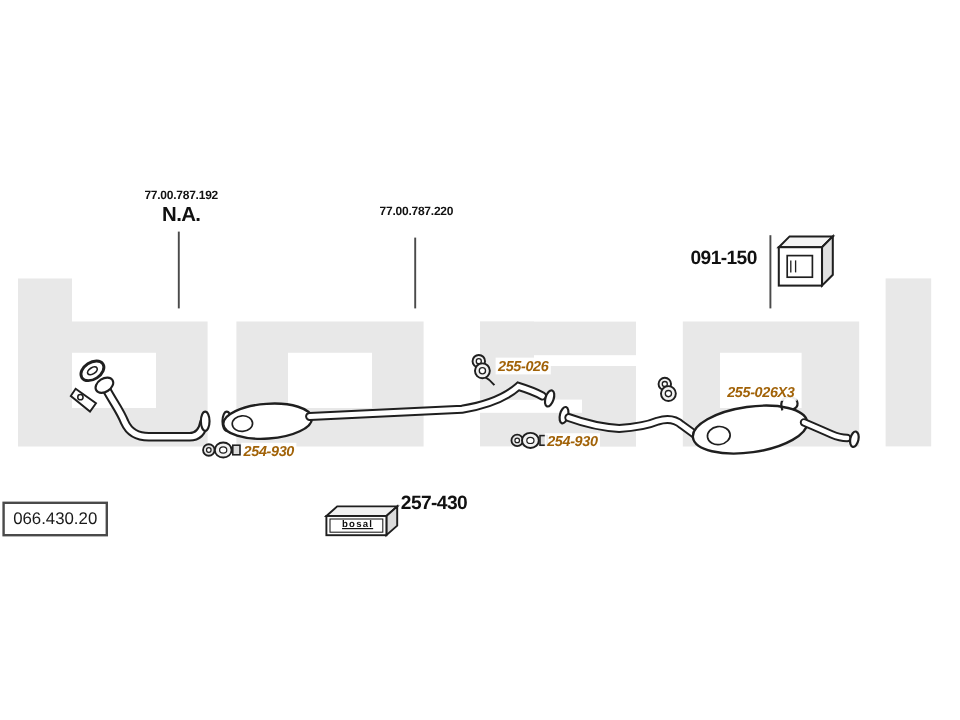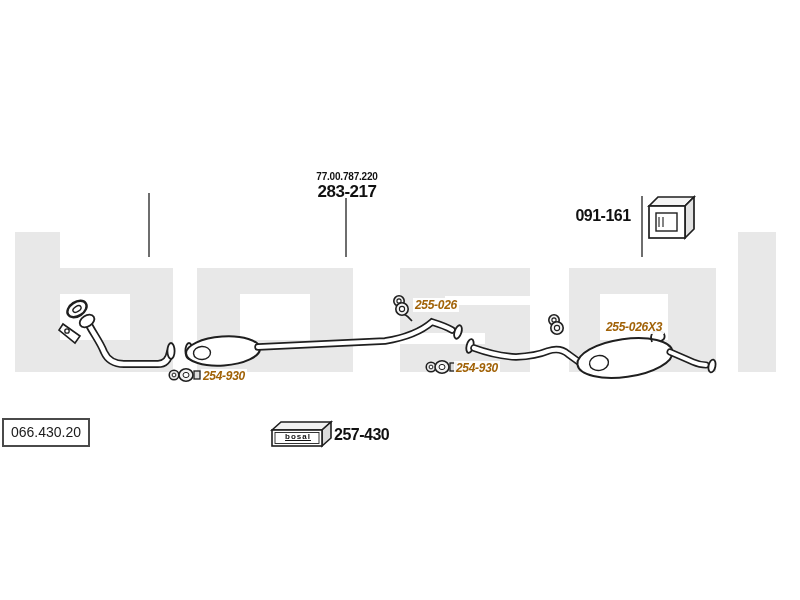--- a/index.html
+++ b/index.html
@@ -128,33 +128,36 @@
     </g>
 
     <g stroke="#1f1f1f" stroke-width="1.6">
       <path d="M272,430 L281,422 L331,422 L322,430 Z" fill="#f2f2f2"></path>
       <path d="M322,430 L331,422 L331,438 L322,446 Z" fill="#dcdcdc"></path>
       <rect x="272" y="430" width="50" height="16" fill="#fff"></rect>
       <rect x="275" y="432.5" width="44" height="11" fill="#fff" stroke-width="0.9"></rect>
     </g>
   </svg>
 
+  <div class="callout" style="left:91px;top:158px;width:120px;">
+    <div class="ref">77.00.787.192</div>
+    <div class="part">N.A.</div>
+  </div>
 
   <div class="callout" style="left:287px;top:171px;width:120px;">
     <div class="ref">77.00.787.220</div>
-    <div class="part">283-217</div>
   </div>
 
 
-  <div class="abs bracket-part" style="left:566px;top:207px;width:74px;text-align:center;">091-161</div>
+  <div class="abs bracket-part" style="left:566px;top:207px;width:74px;text-align:center;">091-150</div>
 
   <div class="abs inline-label" style="left:413px;top:298px;">255-026</div>
   <div class="abs inline-label" style="left:604px;top:320px;">255-026X3</div>
   <div class="abs inline-label" style="left:201px;top:369px;">254-930</div>
   <div class="abs inline-label" style="left:454px;top:361px;">254-930</div>
 
   <div class="code-box">
     <span>066.430.20</span>
   </div>
   <div class="kit-brand">bosal</div>
-  <div class="abs kit-part" style="left:334px;top:426px;">257-430</div>
+  <div class="abs kit-part" style="left:334px;top:411px;">257-430</div>
 
 </div>
 
 </body></html>

